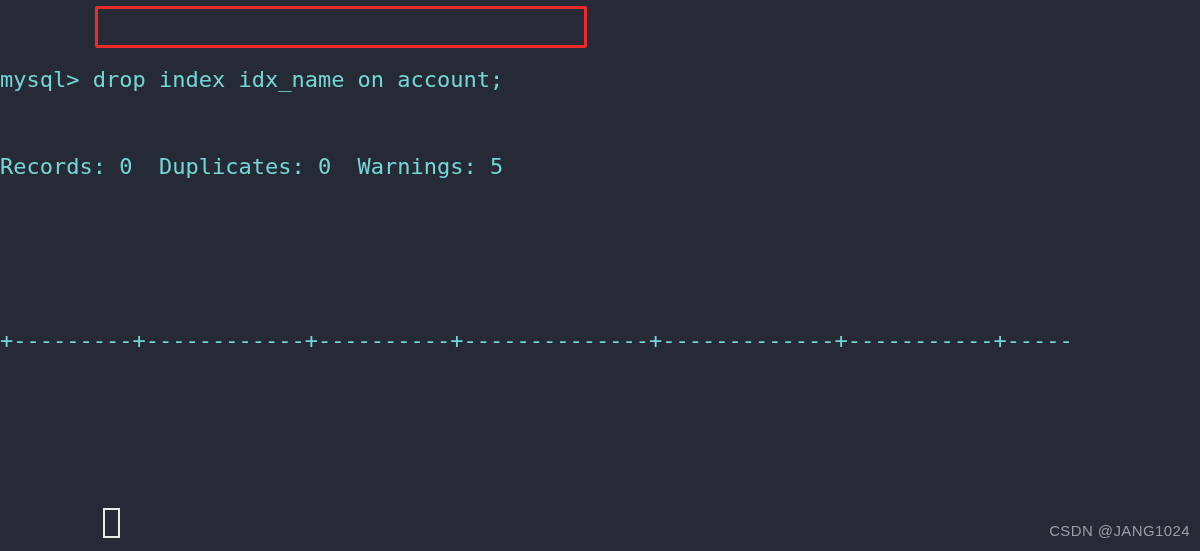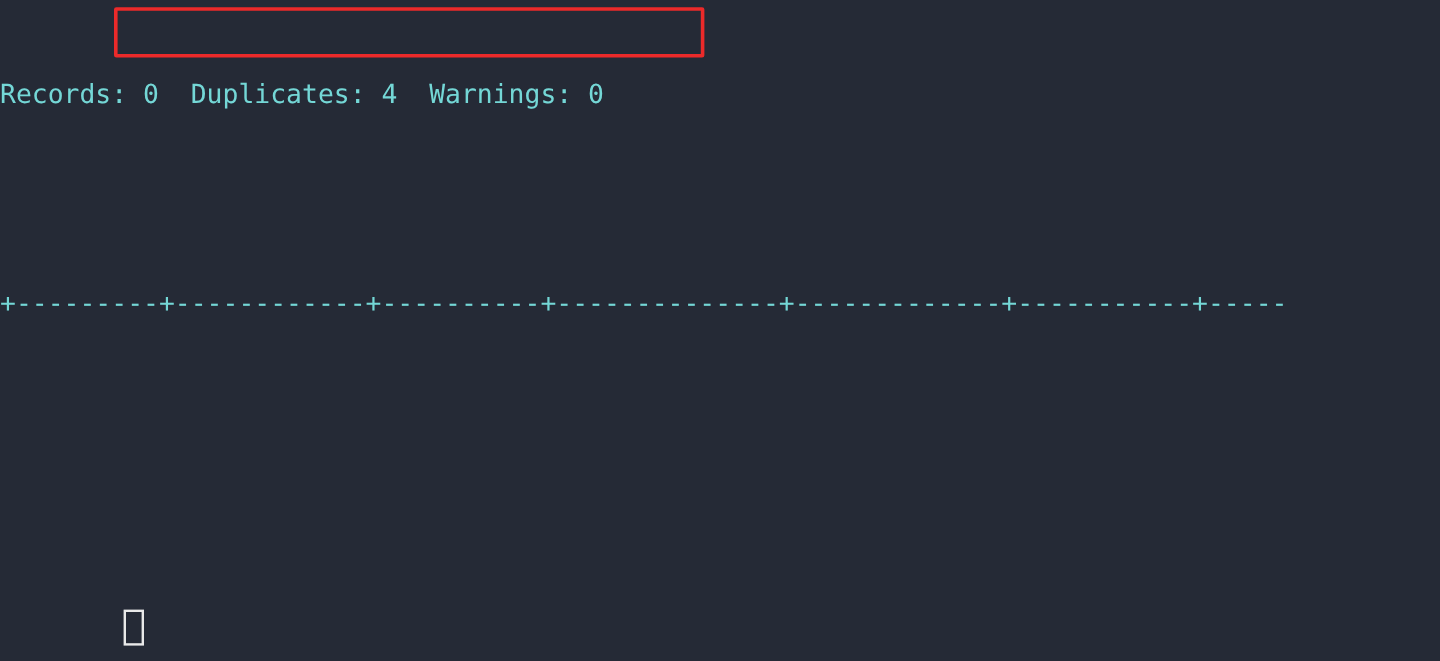--- a/index.html
+++ b/index.html
@@ -69,35 +69,37 @@
     letter-spacing: 0.4px;
     white-space: pre;
   }
 </style>
 </head>
 <body>
 
 <div id="terminal">
 
   <div class="term-lines">
-    <div class="line">Records: 0  Duplicates: 4  Warnings: 0</div>
+    <div class="line">mysql&gt; drop index idx_name on account;</div>
+    <div class="line">Records: 0  Duplicates: 0  Warnings: 5</div>
     <div class="line blank"></div>
     <div class="line">+---------+------------+----------+--------------+-------------+-----------+-----</div>
     
     
     
     
     
     
     
     
     
     
     
     
   </div>
 
   <div id="highlight-box"></div>
 
   <div id="cursor"></div>
 
+  <div id="watermark">CSDN @JANG1024</div>
 
 </div>
 
 </body></html>

